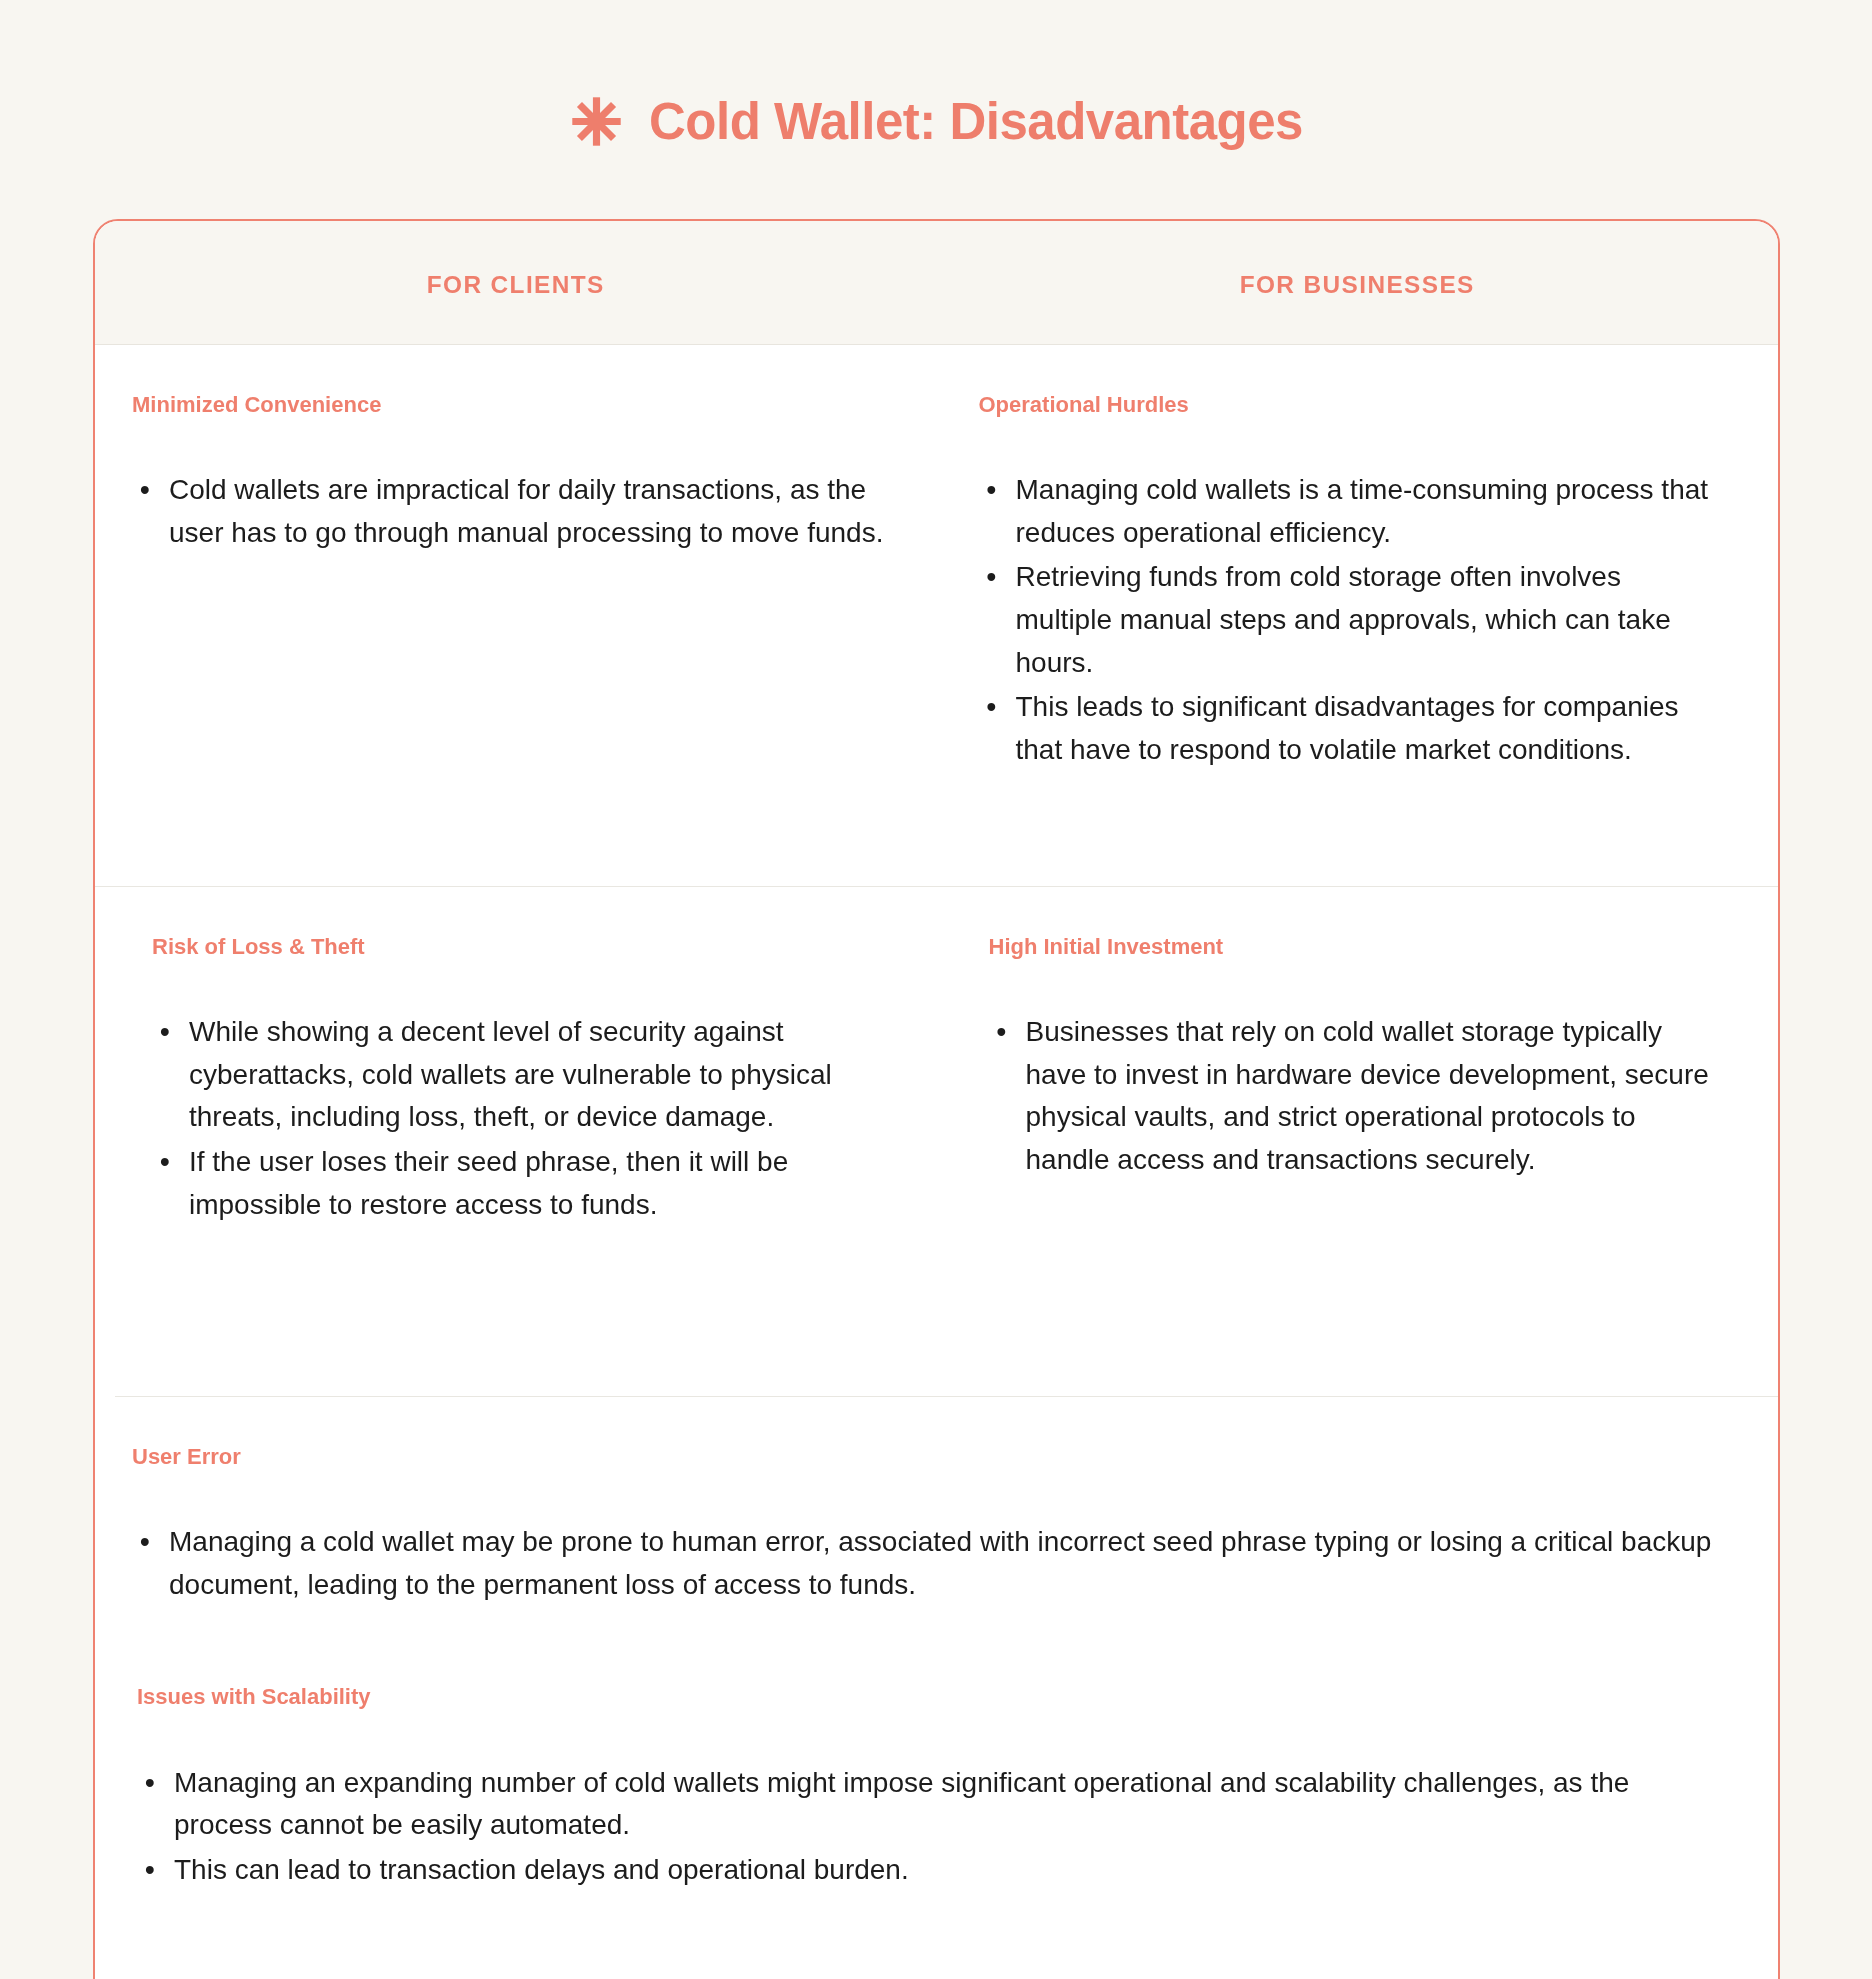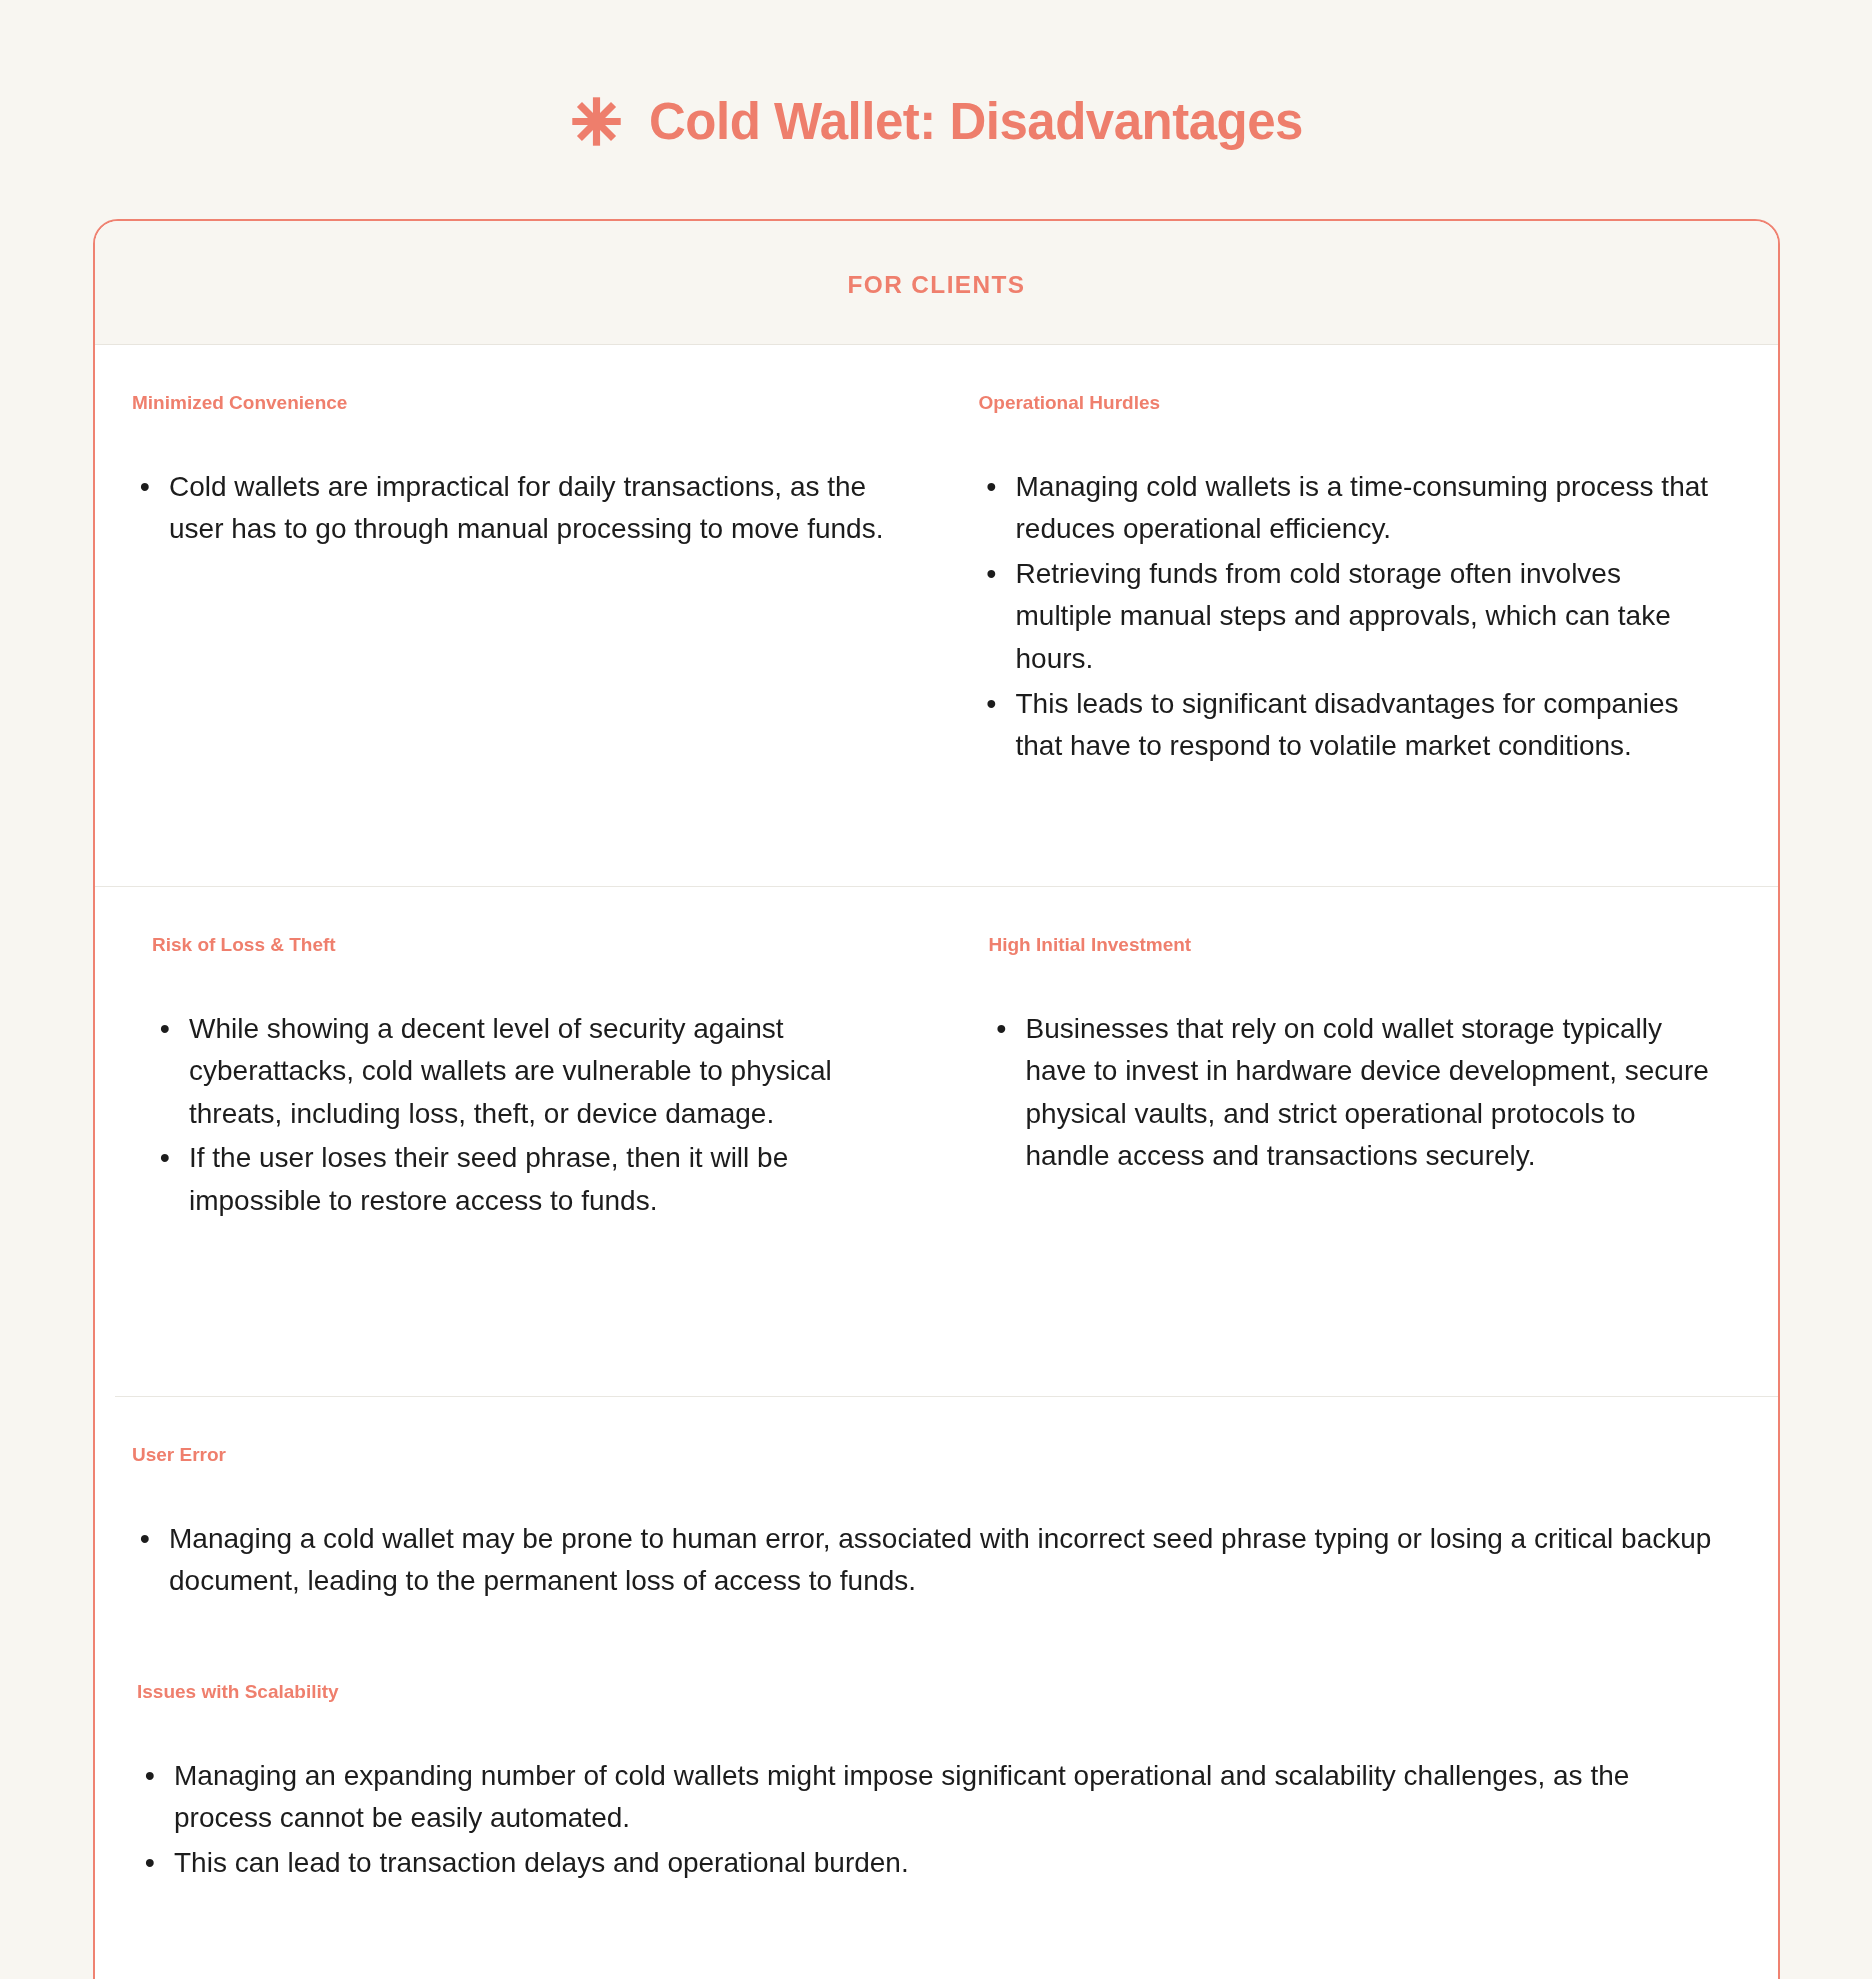--- a/index.html
+++ b/index.html
@@ -101,21 +101,21 @@
 
   .cell {
     flex: 1 1 50%;
     padding: 47px 41px 29px 41px;
   }
 
   .cell.left  { padding-left: 37px; padding-right: 47px; }
   .cell.right { padding-left: 42px; padding-right: 63px; }
 
   .cell-title {
-    font-size: 19px;
+    font-size: 22px;
     font-weight: 700;
     color: #ef7f6d;
     line-height: 1.2;
     margin-bottom: 51px;
   }
 
   .bullets {
     list-style: none;
     margin: 0;
     padding: 0;
@@ -156,20 +156,23 @@
     </svg>
     <div class="title-text">Cold Wallet: Disadvantages</div>
   </div>
 
   <div class="card">
 
     <div class="card-header">
       <div class="col">
         <span class="col-head-label">FOR CLIENTS</span>
       </div>
+      <div class="col">
+        <span class="col-head-label">FOR BUSINESSES</span>
+      </div>
     </div>
 
     <div class="row row-1">
       <div class="cell left">
         <div class="cell-title">Minimized Convenience</div>
         <ul class="bullets">
           <li>Cold wallets are impractical for daily transactions, as the user has to go through manual processing to move funds.</li>
         </ul>
       </div>
       <div class="cell right">

